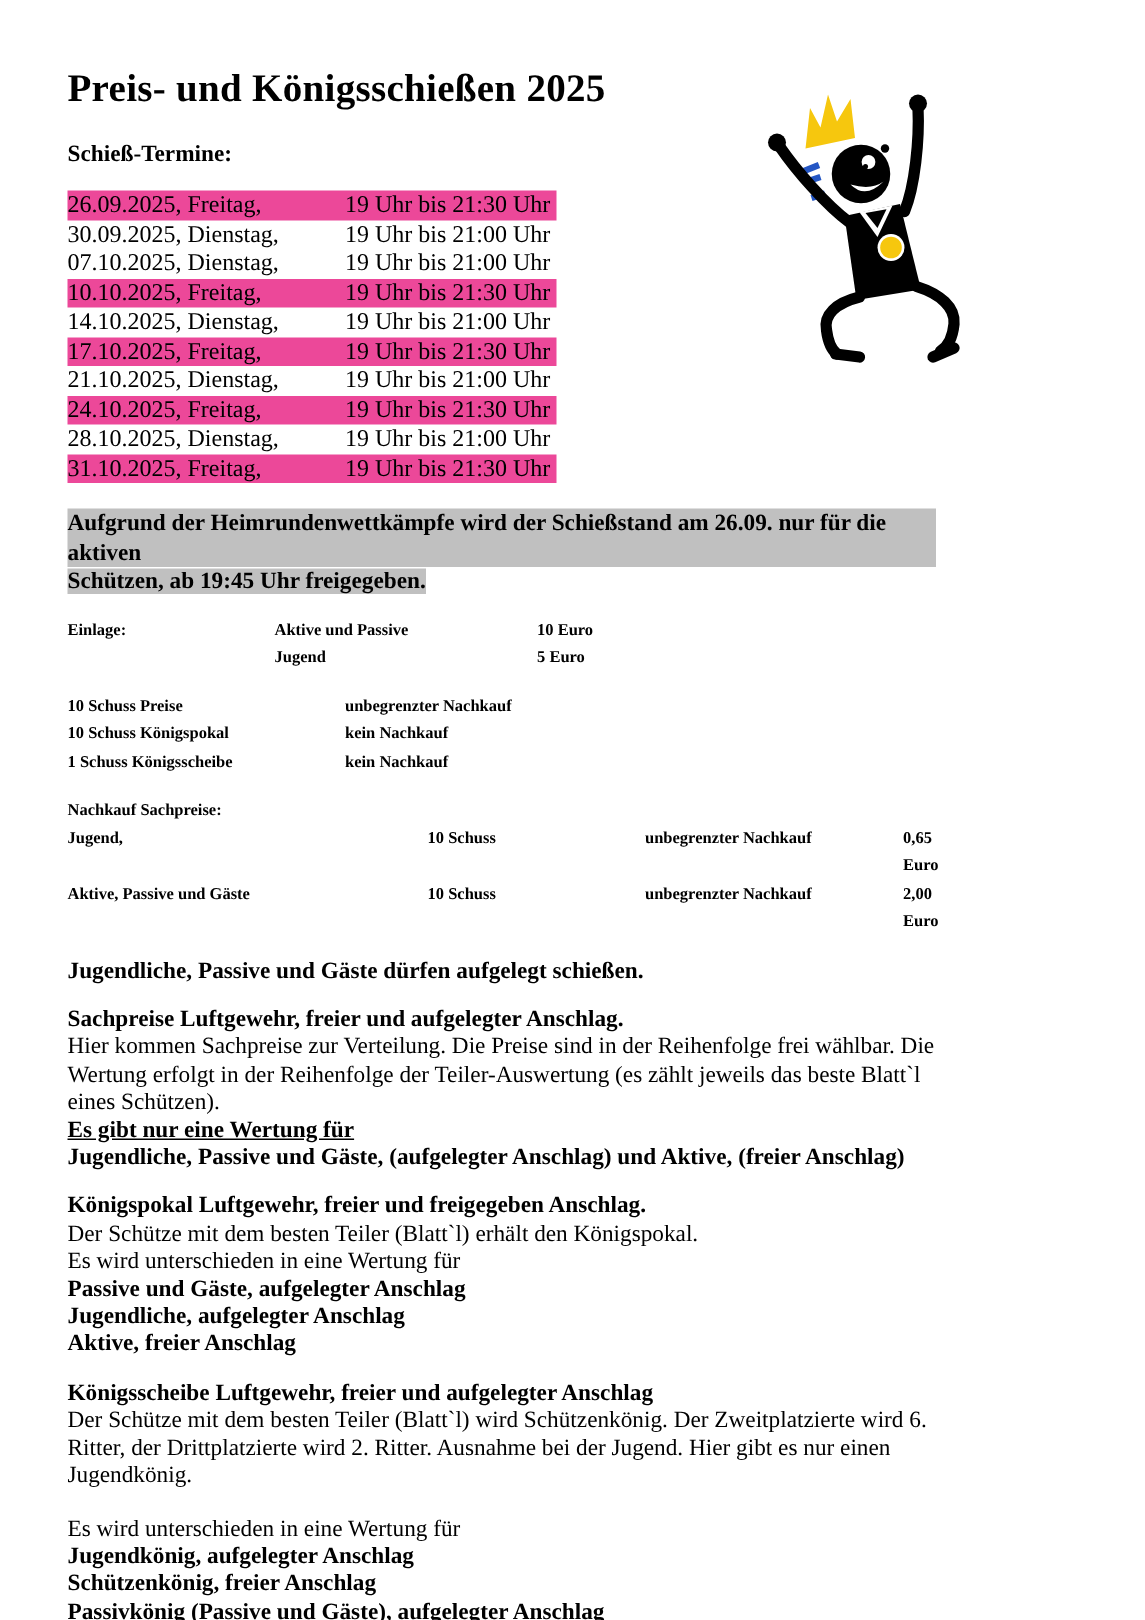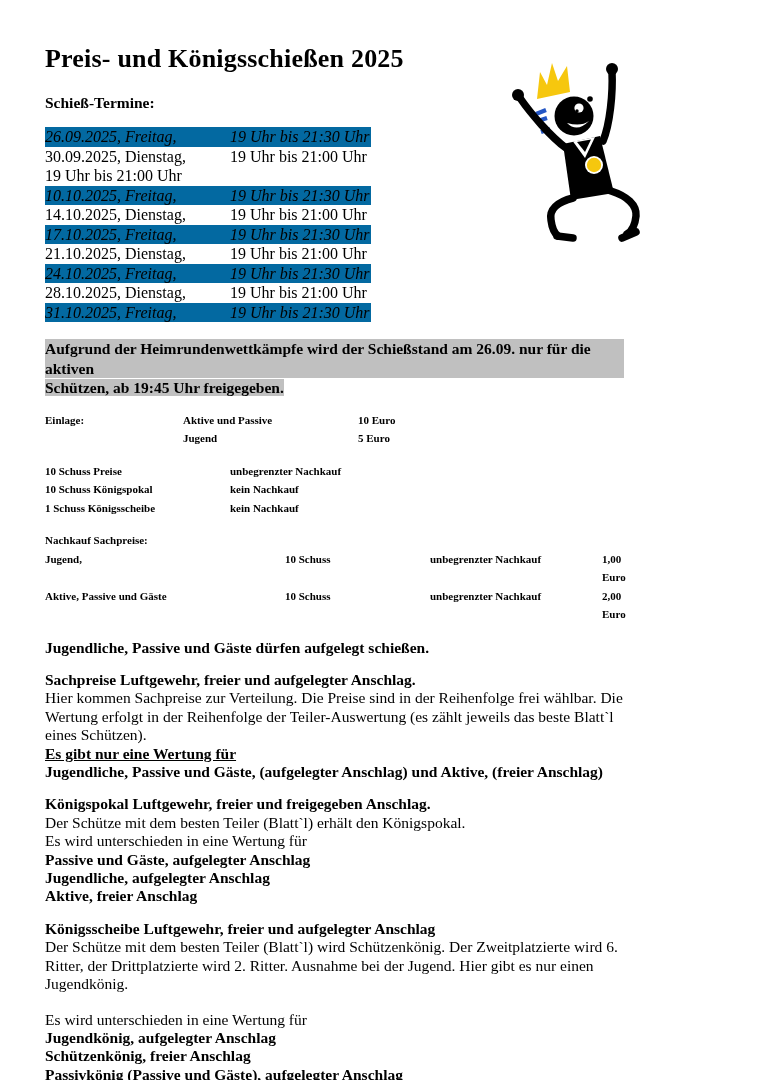--- a/index.html
+++ b/index.html
@@ -7,21 +7,21 @@
          font-family:"Liberation Serif", serif; color:#000; }
   .page { position:relative; width:664px; height:1080px;
           padding:44px 40px 0 45px; box-sizing:border-box; }
 
   .title { font-size:26px; font-weight:bold; margin:0; letter-spacing:.2px; }
   .h2 { font-size:15.5px; font-weight:bold; margin-top:20px; }
 
   .sched { margin-top:15px; width:326px; font-size:16px; }
   .srow { display:flex; line-height:19.5px; white-space:nowrap; }
   .srow .c1 { width:185px; }
-  .srow.hl { background:#0369a1;font-style:italic; }
+  .srow.hl { background:#ec4899; }
 
   .special { display:flex; margin-top:14px; color:#d92b2b; font-size:16px;
              line-height:19.5px; white-space:nowrap; }
   .special .c1 { width:183px; }
   .special .c2 { width:182px; }
 
   .notice { margin-top:17px; font-weight:bold; font-size:15.5px; line-height:19.5px; }
   .notice .l1 { display:block; background:#c0c0c0; }
   .notice .l2 { display:inline; background:#c0c0c0; }
 
@@ -90,20 +90,21 @@
   <div class="sched">
     <div class="srow hl">
       <span class="c1">26.09.2025, Freitag,</span>
       <span class="c2">19 Uhr bis 21:30 Uhr</span>
     </div>
     <div class="srow">
       <span class="c1">30.09.2025, Dienstag,</span>
       <span class="c2">19 Uhr bis 21:00 Uhr</span>
     </div>
     <div class="srow">
+      <span class="c1">07.10.2025, Dienstag,</span>
       <span class="c2">19 Uhr bis 21:00 Uhr</span>
     </div>
     <div class="srow hl">
       <span class="c1">10.10.2025, Freitag,</span>
       <span class="c2">19 Uhr bis 21:30 Uhr</span>
     </div>
     <div class="srow">
       <span class="c1">14.10.2025, Dienstag,</span>
       <span class="c2">19 Uhr bis 21:00 Uhr</span>
     </div>
@@ -152,21 +153,21 @@
     <span>1 Schuss Königsscheibe</span>
     <span>kein Nachkauf</span>
   </div>
 
   <div class="grid rebuy">
     <div>Nachkauf Sachpreise:</div>
     <div class="rebuy-grid">
       <span>Jugend,</span>
       <span>10 Schuss</span>
       <span>unbegrenzter Nachkauf</span>
-      <span>1,00 Euro</span>
+      <span>0,65 Euro</span>
       <span>Aktive, Passive und Gäste</span>
       <span>10 Schuss</span>
       <span>unbegrenzter Nachkauf</span>
       <span>2,00 Euro</span>
     </div>
   </div>
 
   <div class="boldline">Jugendliche, Passive und Gäste dürfen aufgelegt schießen.</div>
 
   <div class="section">

